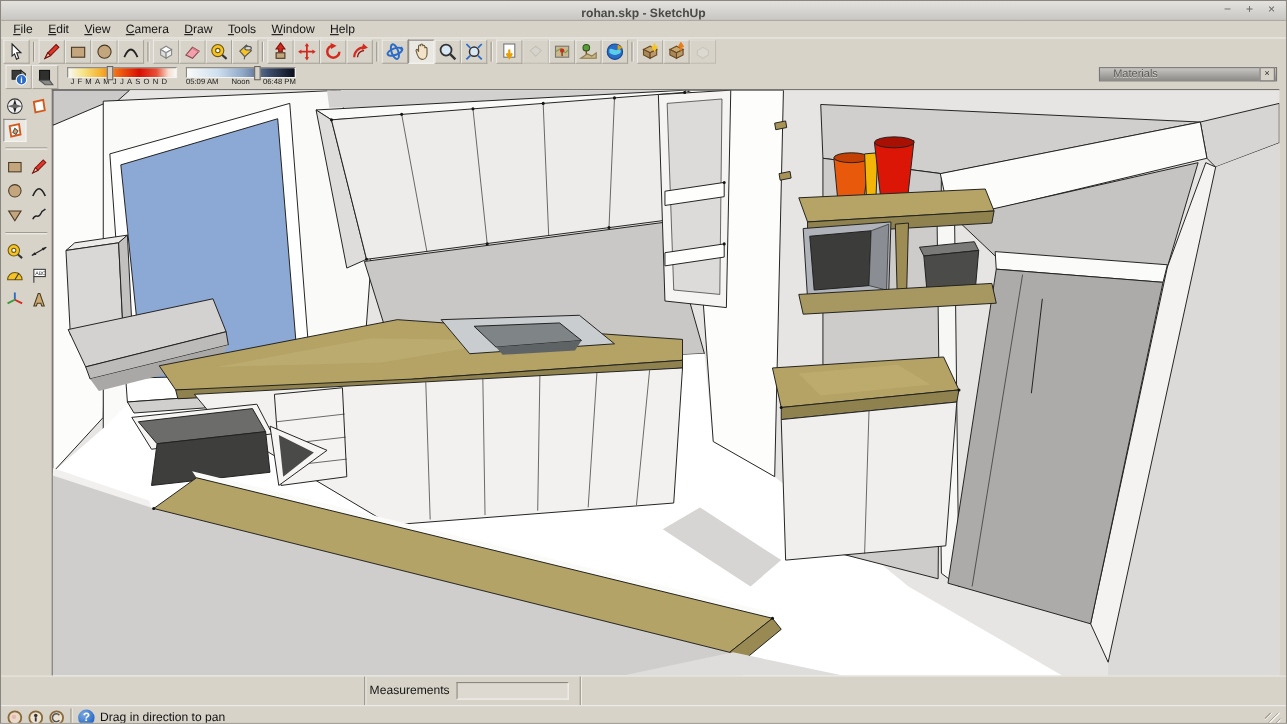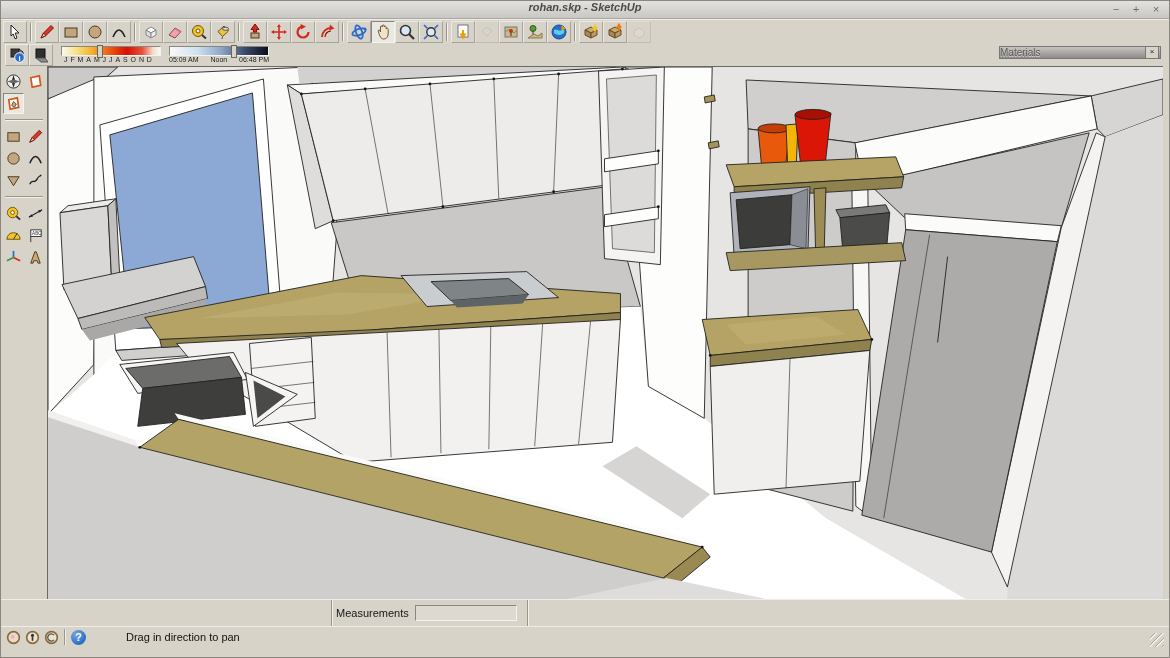--- a/index.html
+++ b/index.html
@@ -1,21 +1,21 @@
 <!DOCTYPE html>
 <html><head>
 <meta charset="utf-8">
 <style>
   html,body{margin:0;padding:0;}
   body{font-family:"Liberation Sans","DejaVu Sans",sans-serif;background:#b0aca4;}
   .window{width:1170px;height:658px;position:relative;background:#D7D3C9;overflow:hidden;
     border:1px solid #8a8680;box-sizing:border-box;}
   
-  .titlebar{height:18px;background:linear-gradient(#E4E2DF,#C9C7C3);display:flex;align-items:flex-start;
-    justify-content:center;position:relative;border-bottom:1px solid #aaa69e;box-sizing:border-box;font-style:italic;}
+  .titlebar{height:18px;background:linear-gradient(#E4E2DF,#C9C7C3);display:flex;align-items:flex-end;
+    justify-content:center;position:relative;border-bottom:1px solid #aaa69e;box-sizing:border-box;}
   .titlebar .title{font-size:11px;font-weight:bold;color:#4a4a46;}
   .winbtns{position:absolute;right:6px;top:0;height:18px;display:flex;align-items:center;gap:6px;}
   .winbtn{width:14px;height:14px;font-size:11px;line-height:13px;text-align:center;color:#6a6a66;cursor:default;}
   
   .menubar{height:15px;display:flex;align-items:center;padding-left:4px;background:#D7D3C9;}
   .menubar span{font-size:11px;color:#161614;padding:0 7px;}
   .menubar u{text-decoration:underline;}
   
   .toolbar1{height:24px;display:flex;align-items:center;padding-left:2px;background:#D7D3C9;
     border-top:1px solid #efede9;}
@@ -31,21 +31,21 @@
   .sliderbox{display:flex;flex-direction:column;margin-left:8px;}
   .strack{width:100px;height:10px;position:relative;border:1px solid #8a8680;border-bottom-color:#f4f2ee;border-right-color:#f4f2ee;box-sizing:border-box;}
   .strack.date{background:linear-gradient(to right,#f8f8f6 0%,#f6e488 14%,#f6b22e 30%,#ee5c10 48%,#d80f02 66%,#e85038 82%,#f6ddd0 93%,#f8f8f6 100%);}
   .strack.time{background:linear-gradient(to right,#fafaf8 0%,#cfe0f0 28%,#8fa8c8 52%,#3c4c6c 76%,#0a0e1c 100%);}
   .shandle{position:absolute;top:-2px;width:6px;height:13px;background:#D7D3C9;border:1px solid #6a6660;box-sizing:border-box;}
   .slabels{font-size:7px;color:#1a1a18;display:flex;justify-content:space-between;line-height:8px;}
   .slabels.months{letter-spacing:2.9px;padding-left:3px;justify-content:flex-start;}
   
   .materials{position:absolute;right:8px;top:2px;width:162px;height:13px;display:flex;align-items:center;
     background:linear-gradient(#c7c5c1,#8e8c88);border:1px solid #777;box-sizing:border-box;}
-  .materials .mtitle{flex:1;font-size:10px;color:#5e5c58;padding-left:0;text-shadow:0 1px 0 #d8d6d2;}
+  .materials .mtitle{flex:1;font-size:10px;color:#5e5c58;padding-left:12px;text-shadow:0 1px 0 #d8d6d2;}
   .materials .mclose{width:12px;height:11px;background:#D7D3C9;border:1px solid #777;font-size:8px;line-height:9px;
     text-align:center;color:#222;margin-right:1px;}
   
   .main{display:flex;height:533px;}
   .palette{width:46px;background:#D7D3C9;padding-top:3px;box-sizing:border-box;}
   .pgroup{display:grid;grid-template-columns:21px 21px;gap:1px;justify-content:center;padding:2px 0;}
   .pbtn{width:21px;height:21px;display:flex;align-items:center;justify-content:center;border:1px solid transparent;box-sizing:border-box;background:transparent;padding:0;}
   .pbtn svg{width:17px;height:17px;display:block;}
   .pbtn.active{background:#EAE8E3;border-top:1px solid #8a8680;border-left:1px solid #8a8680;border-right:1px solid #f6f4f0;border-bottom:1px solid #f6f4f0;}
   .psep{border-top:1px solid #9a958b;border-bottom:1px solid #f2f0ec;margin:3px 4px;}
@@ -57,21 +57,21 @@
   .msep{width:0;height:100%;border-left:1px solid #9a958b;border-right:1px solid #f2f0ec;}
   .mlabel{font-size:11px;color:#161614;margin-left:3px;margin-right:6px;}
   .minput{width:102px;height:16px;background:#DDD9D0;border:1px solid #8a8680;border-bottom-color:#f4f2ee;border-right-color:#f4f2ee;box-sizing:border-box;font-size:11px;padding:0 3px;}
   .mspacer{width:330px;}
   
   .statusbar{height:20px;display:flex;align-items:center;background:#D7D3C9;border-top:1px solid #efede9;padding:0 5px;gap:5px;}
   .sicon{width:15px;height:15px;display:flex;align-items:center;justify-content:center;}
   .sicon svg{width:15px;height:15px;display:block;}
   .helpicon{width:15px;height:15px;border-radius:50%;background:radial-gradient(circle at 35% 30%,#7aa8e0,#2B6CC8 70%);
     color:#fff;font-size:11px;font-weight:bold;text-align:center;line-height:15px;}
-  .smsg{font-size:11px;color:#111;margin-left:35px;}
+  .smsg{font-size:11px;color:#111;}
   .grip{margin-left:auto;width:14px;height:14px;align-self:flex-end;
     background:repeating-linear-gradient(135deg,transparent 0 3px,#a8a49a 3px 4px,#f2f0ec 4px 5px);}
   
   .sk polygon,.sk path,.sk line,.sk polyline{stroke:#22221f;stroke-width:0.9;stroke-linejoin:round;}
   .sk .ns{stroke:none;}
   .sk .thin{stroke-width:0.6;}
 </style>
 </head>
 <body>
 
@@ -79,20 +79,30 @@
 
   <div class="titlebar">
     <span class="title">rohan.skp - SketchUp</span>
     <div class="winbtns">
         <div class="winbtn">−</div>
         <div class="winbtn">+</div>
         <div class="winbtn">×</div>
       </div>
   </div>
 
+  <div class="menubar">
+      <span><u>F</u>ile</span>
+      <span><u>E</u>dit</span>
+      <span><u>V</u>iew</span>
+      <span><u>C</u>amera</span>
+      <span><u>D</u>raw</span>
+      <span><u>T</u>ools</span>
+      <span><u>W</u>indow</span>
+      <span><u>H</u>elp</span>
+    </div>
 
   <div class="toolbar1">
       <button class="tbtn raised">
         <svg viewBox="0 0 18 18">
           <path d="M5 2 L13 10 L9.2 10 L11 15 L9 15.8 L7.2 11 L5 13 Z" fill="#fff" stroke="#222"></path>
         </svg>
       </button>
       <div class="tsep"></div>
       <button class="tbtn raised">
         <svg viewBox="0 0 18 18">

